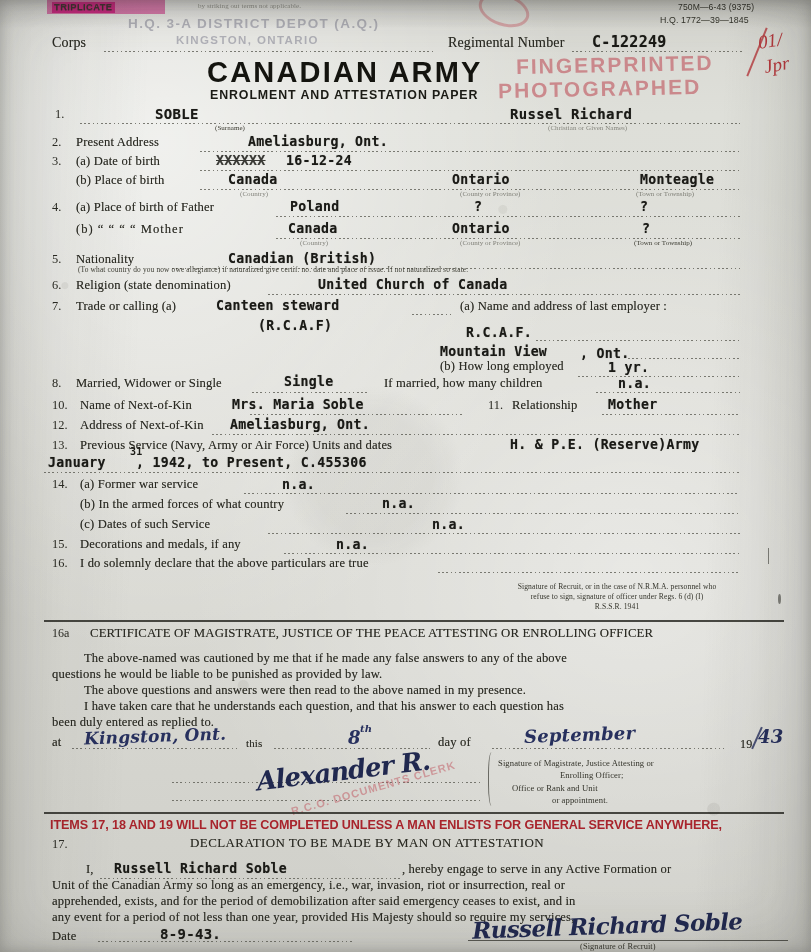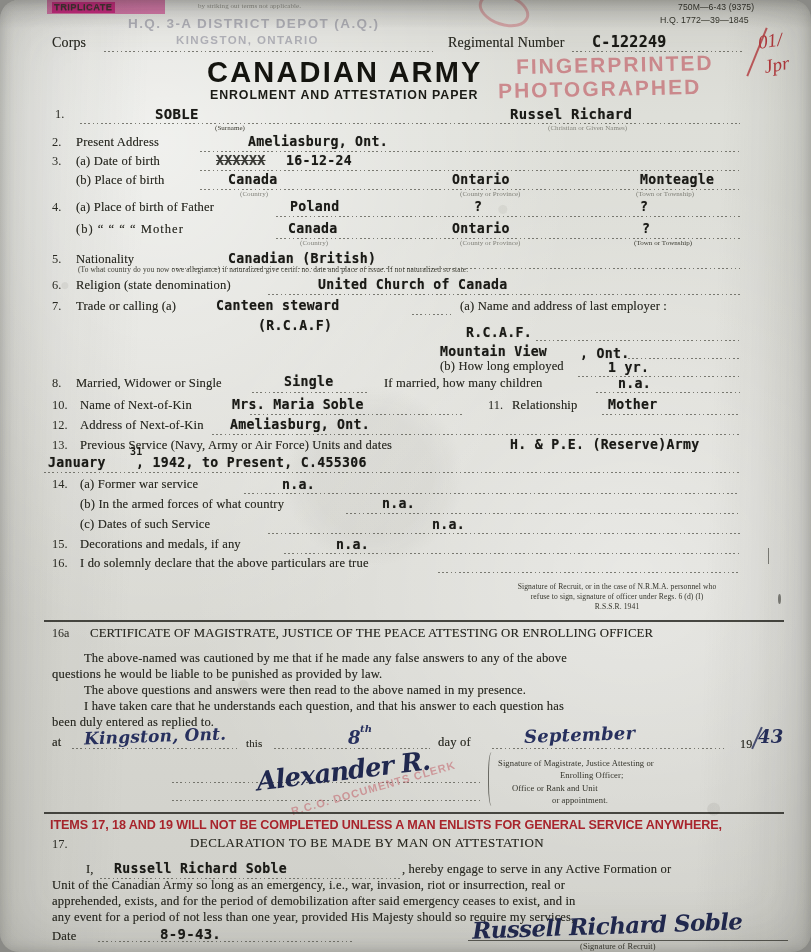--- a/index.html
+++ b/index.html
@@ -6,21 +6,20 @@
   #page{
     position:relative;
     width:811px;height:952px;
     overflow:hidden;
     background:
       radial-gradient(ellipse at 20% 15%, rgba(255,255,255,.55), rgba(255,255,255,0) 45%),
       radial-gradient(ellipse at 78% 60%, rgba(255,255,255,.40), rgba(255,255,255,0) 50%),
       linear-gradient(180deg,#d8d8d2 0%, #dedfd9 12%, #dcdcd6 40%, #d7d7d1 70%, #cfcfc9 100%);
     font-family:"Liberation Serif", serif;
     color:#1d1d1d;
-    border-radius:19px;
   }
   
   #grain{
     position:absolute;inset:0;pointer-events:none;
     background-image:
       radial-gradient(circle at 8% 30%, rgba(120,118,110,.13) 0 3px, transparent 4px),
       radial-gradient(circle at 30% 72%, rgba(120,118,110,.10) 0 5px, transparent 6px),
       radial-gradient(circle at 62% 22%, rgba(130,128,120,.10) 0 4px, transparent 5px),
       radial-gradient(circle at 88% 85%, rgba(120,118,110,.12) 0 6px, transparent 7px),
       radial-gradient(circle at 46% 50%, rgba(110,108,100,.07) 0 60px, transparent 90px),

